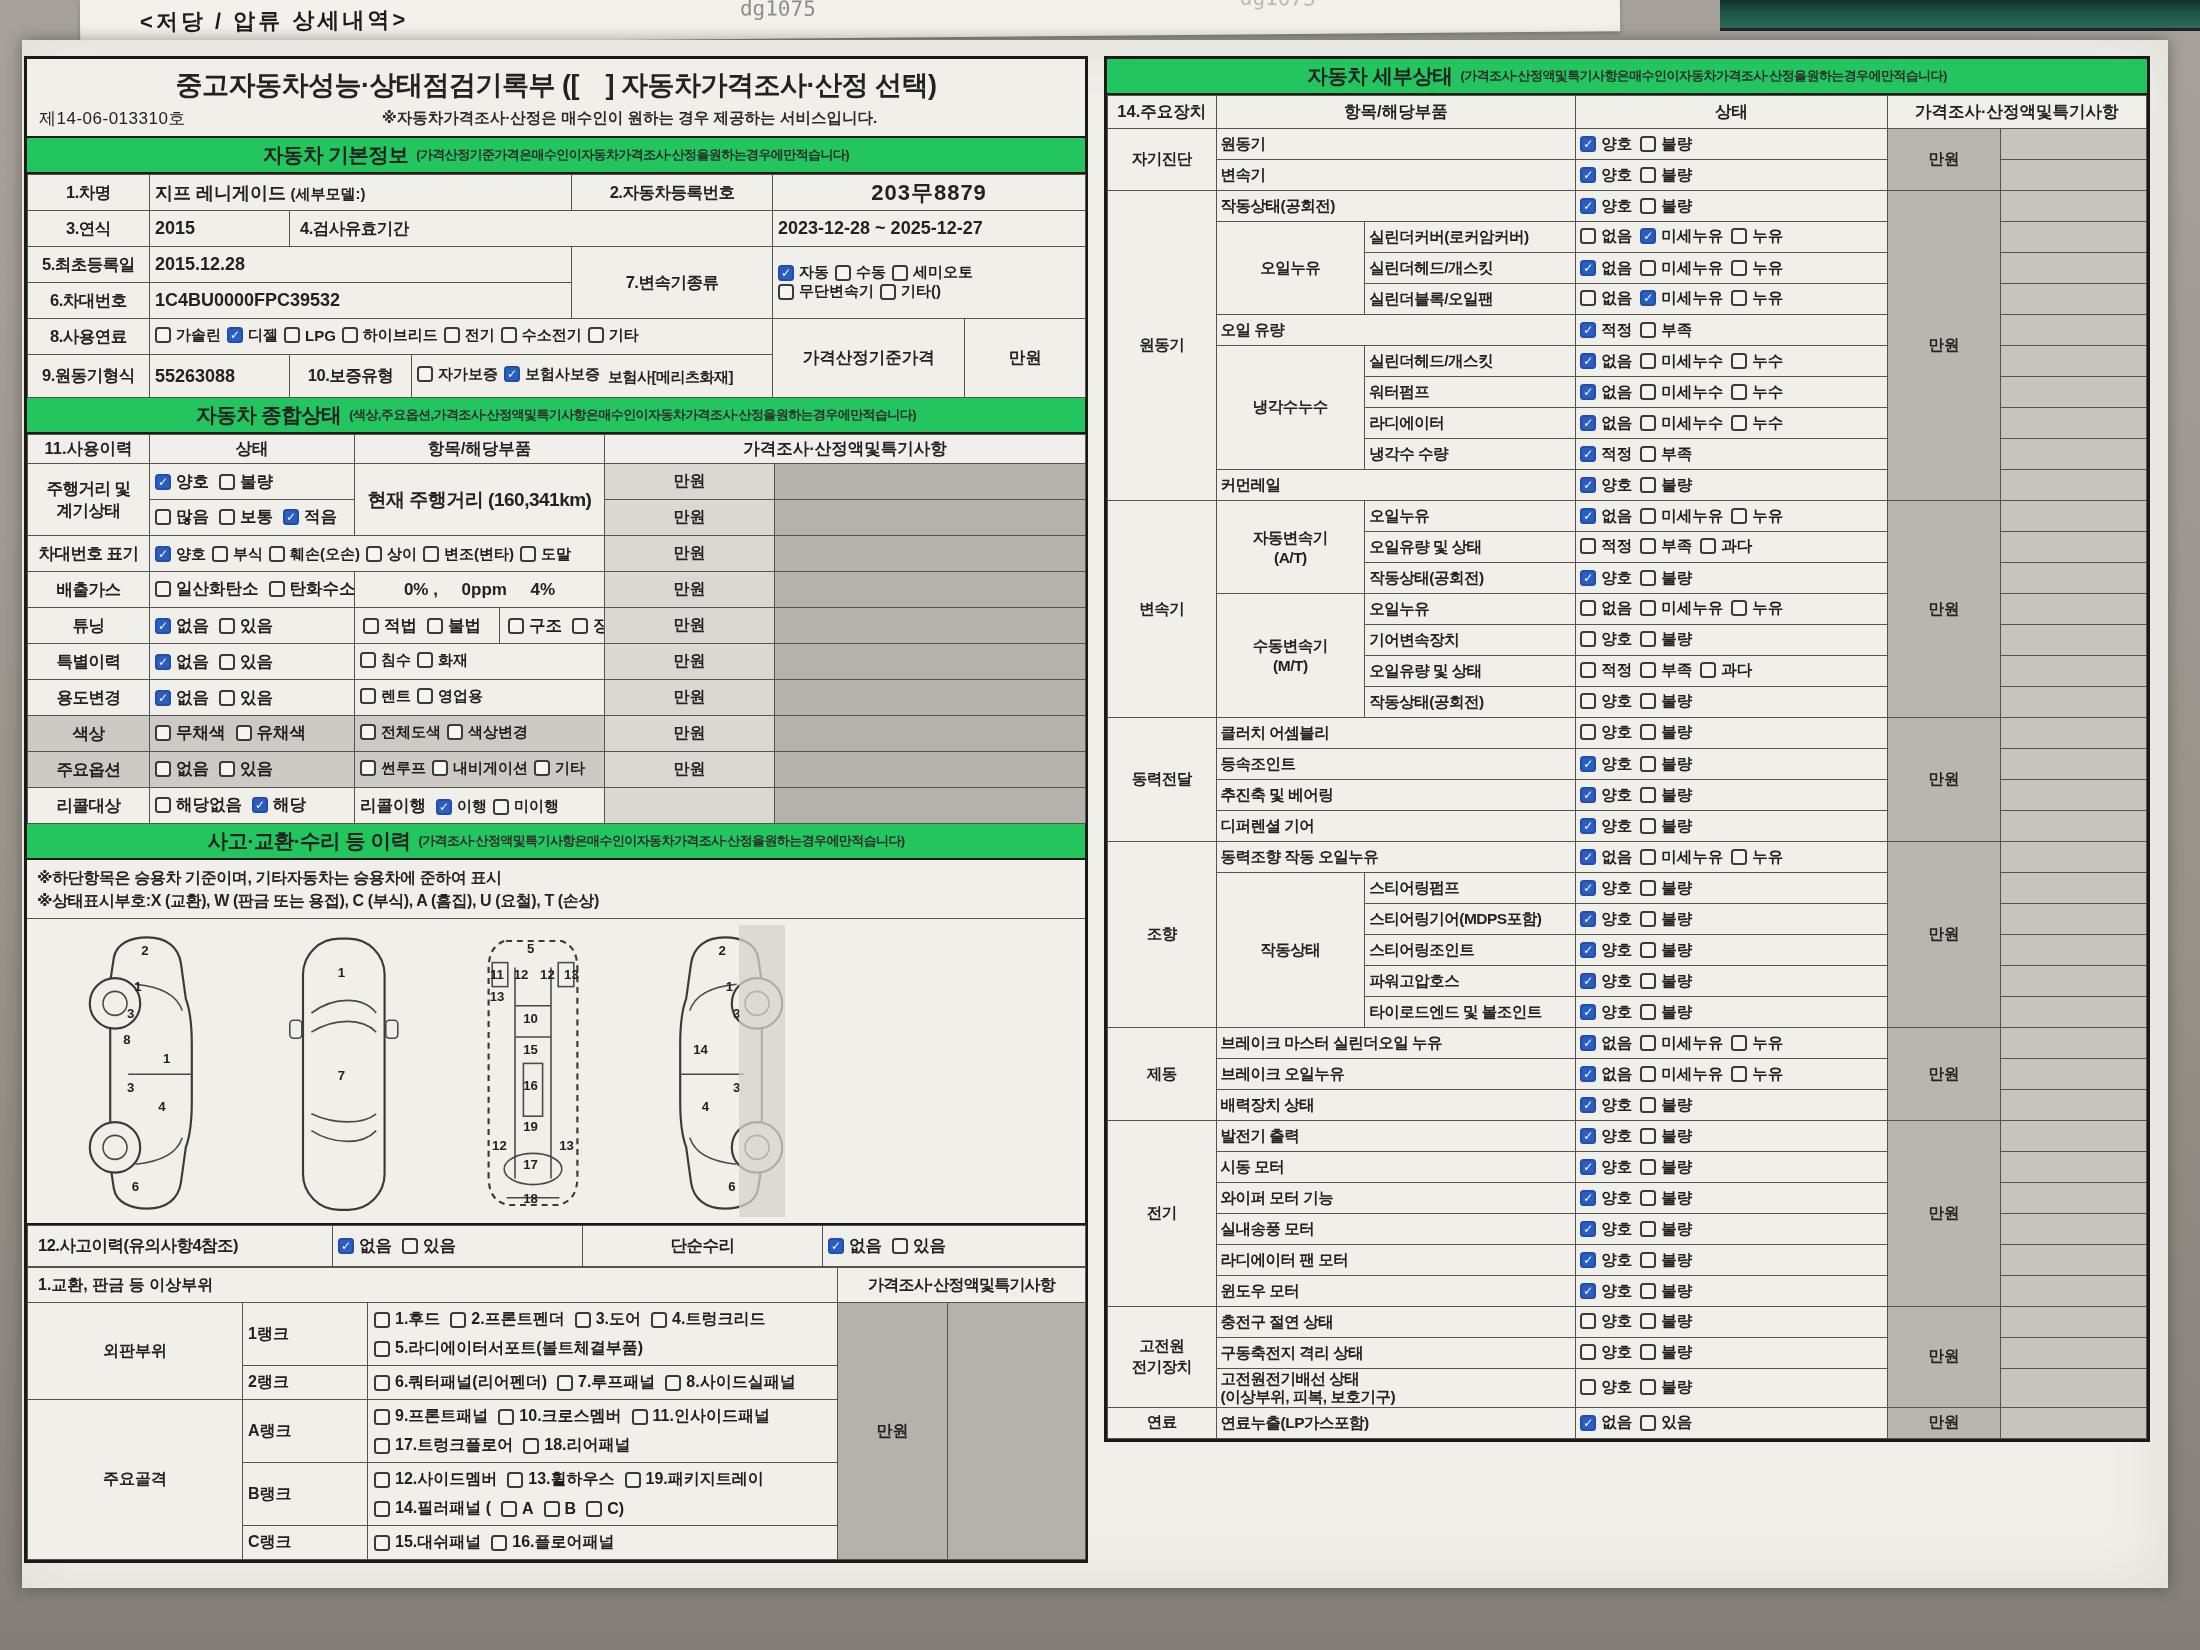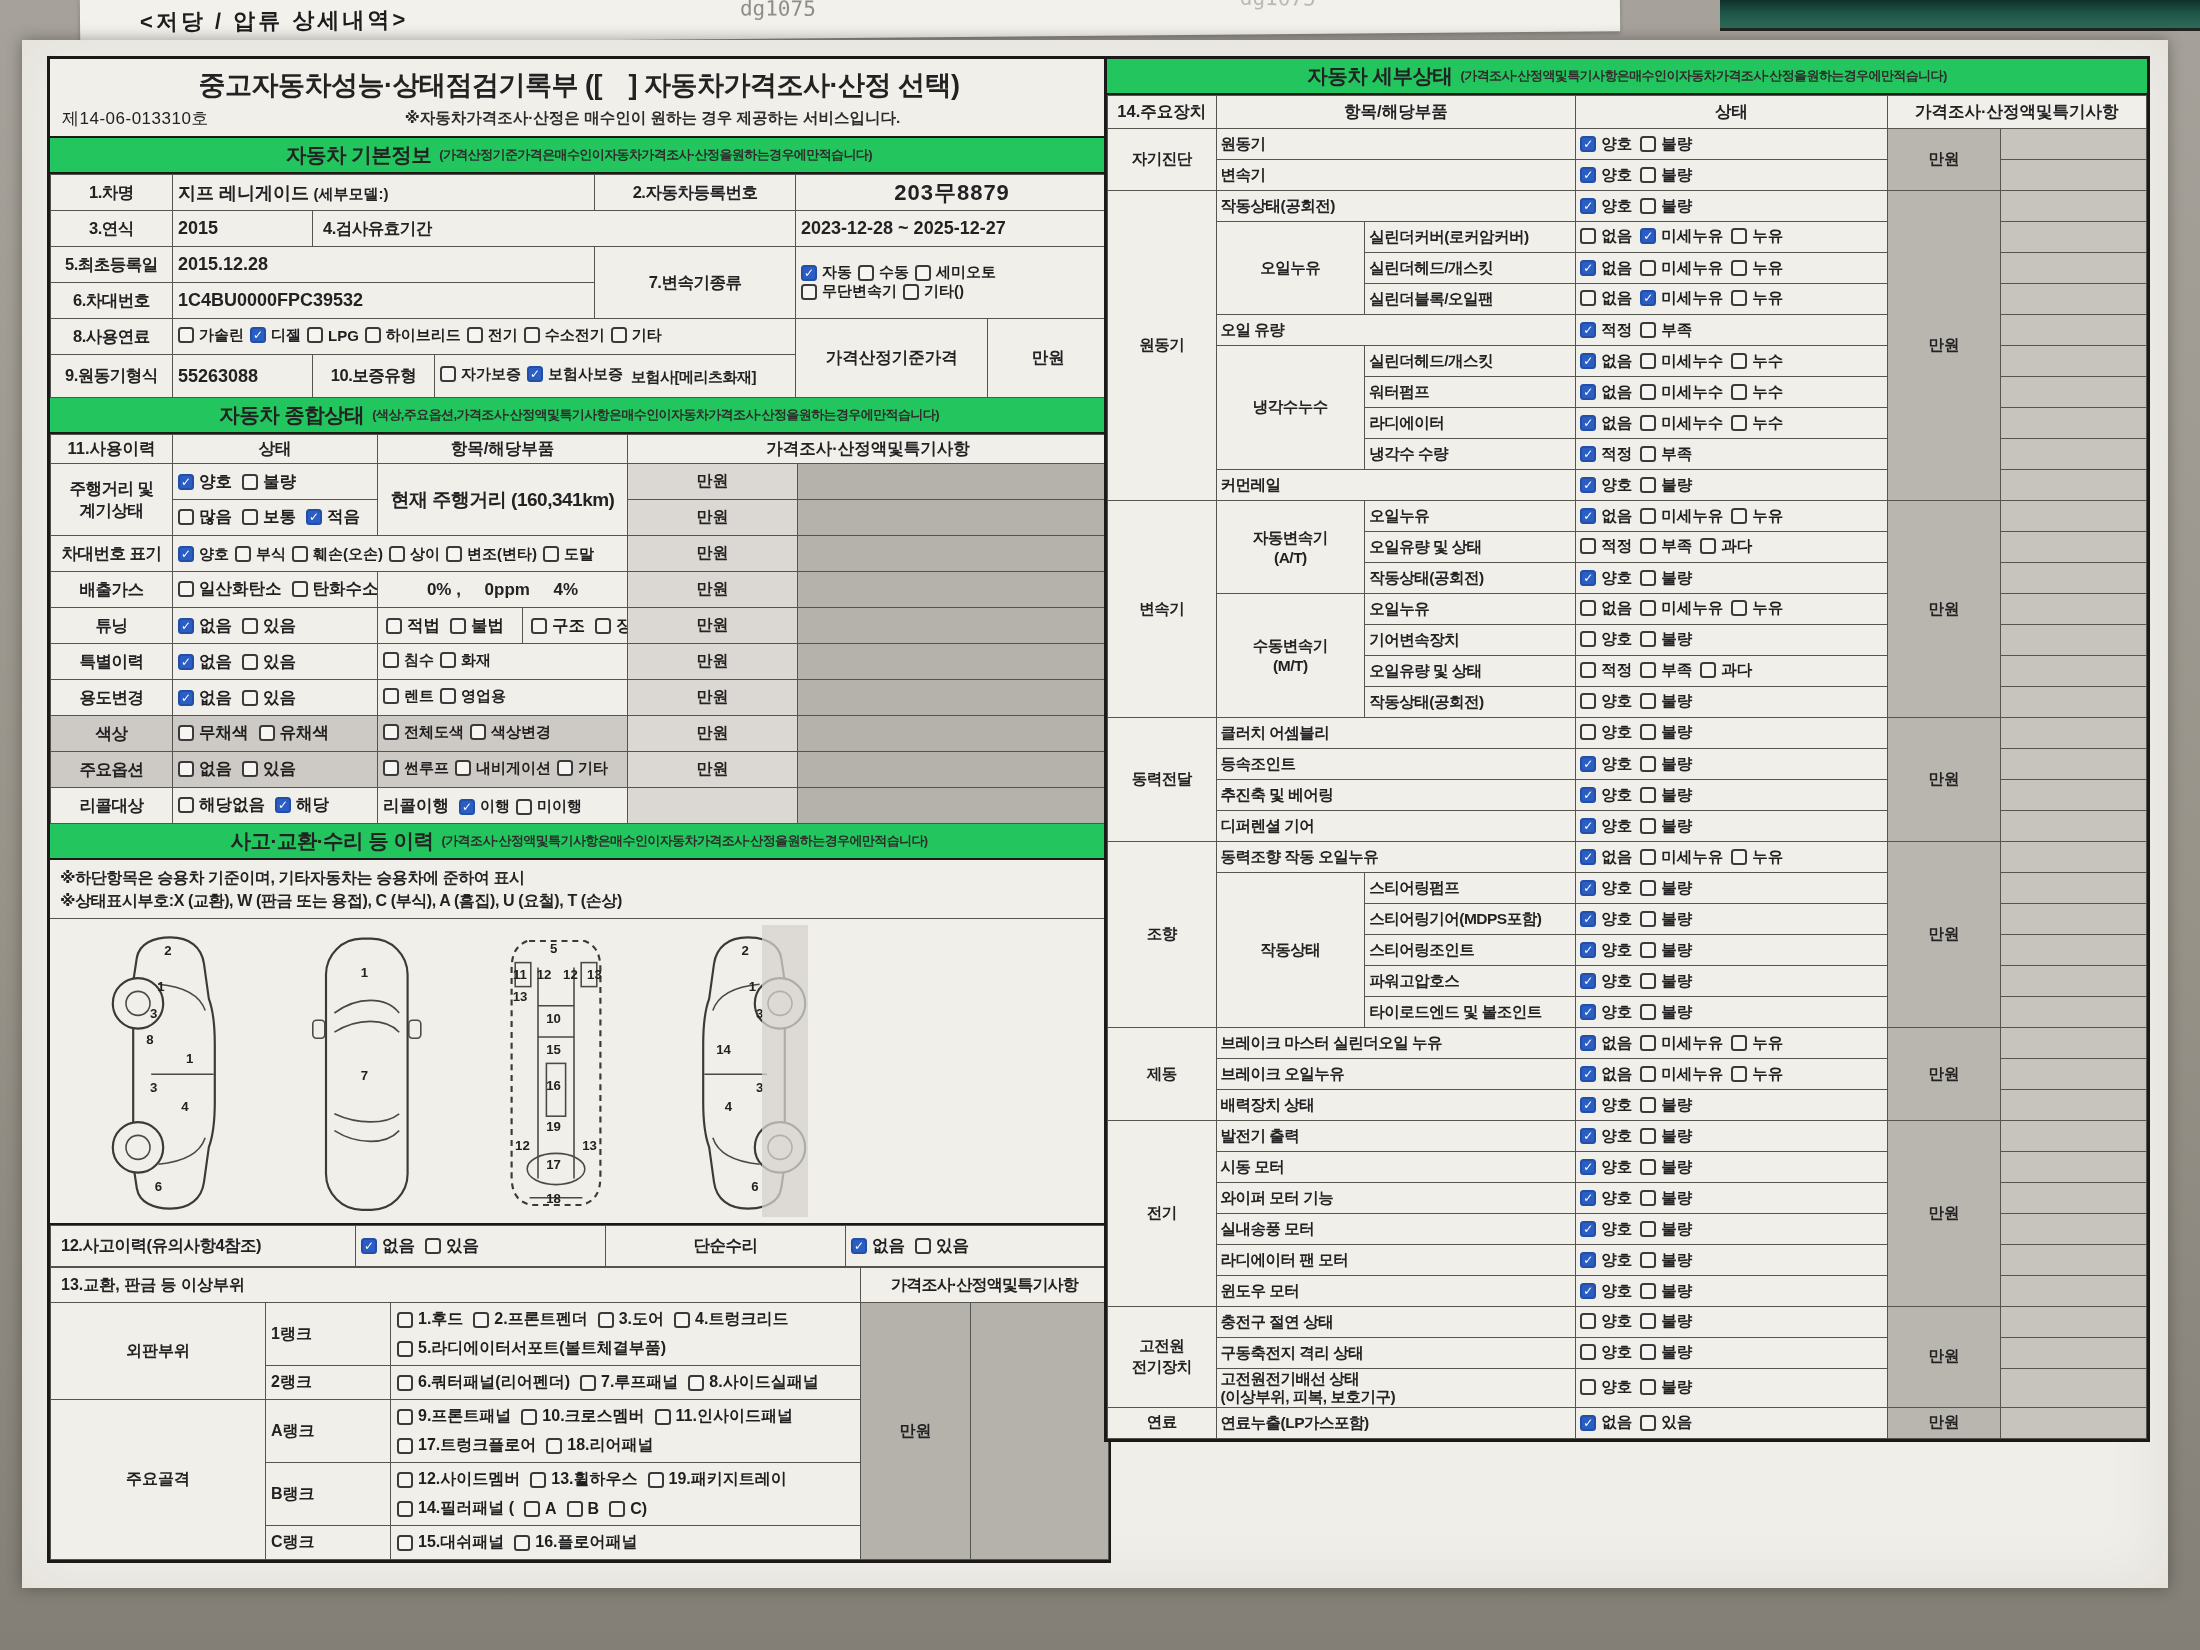--- a/index.html
+++ b/index.html
@@ -14,21 +14,21 @@
   .hand{position:absolute;font-family:"DejaVu Sans Mono",monospace;font-size:21px;color:#8f8d89;}
   .hand1{left:660px;top:4px;transform:rotate(.6deg);}
   .hand2{left:1160px;top:-2px;opacity:.55;transform:rotate(1.2deg);}
   .mat-corner{position:absolute;right:0;top:0;width:480px;height:28px;
     background:linear-gradient(180deg,#10312a 0%,#1d5446 45%,#2e6b59 100%);}
   .mat-corner:after{content:"";position:absolute;left:0;bottom:-3px;width:100%;height:3px;background:#20241f;}
 
   .paper{position:absolute;left:22px;top:40px;width:2146px;height:1548px;background:#f0eee9;
     box-shadow:0 0 14px rgba(40,38,32,.45), inset 0 0 60px rgba(120,115,100,.12);}
 
-  .col-left{position:absolute;left:25px;top:16px;width:1058px;}
+  .col-left{position:absolute;left:2px;top:16px;width:1058px;}
   .col-right{position:absolute;left:1082px;top:16px;width:1040px;}
   .form-box{border:3px solid #1b1a18;background:#f1efea;}
 
   
   .titleblock{border-bottom:2.5px solid #1b1a18;padding:8px 12px 6px;}
   .trow1{text-align:center;font-size:27px;font-weight:700;letter-spacing:-.5px;}
   .trow2{display:flex;align-items:center;margin-top:4px;}
   .docno{font-size:17px;font-weight:400;letter-spacing:.5px;}
   .tnote{flex:1;text-align:center;font-size:15.5px;font-weight:600;color:#2c2c2c;}
 
@@ -676,21 +676,21 @@
       <table class="t13">
         <colgroup>
             <col style="width:215px">
             <col style="width:125px">
             <col style="width:470px">
             <col style="width:110px">
             <col style="width:138px">
           </colgroup>
         <tbody>
             <tr class="hrow">
-          <td colspan="3" class="h13 la">13.교환, 판금 등 이상부위</td>
+          <td colspan="3" class="h13 la">1.교환, 판금 등 이상부위</td>
           <td colspan="2" class="phead">가격조사·산정액및특기사항</td>
         </tr>
         </tbody>
           <tbody id="rank-body">
             <tr>
               <td class="groupcell" rowspan="2">외판부위</td>
               <td class="rankcell">1랭크</td>
               <td class="itemlines">
                 <div class="line">
                   <span class="cbg">

